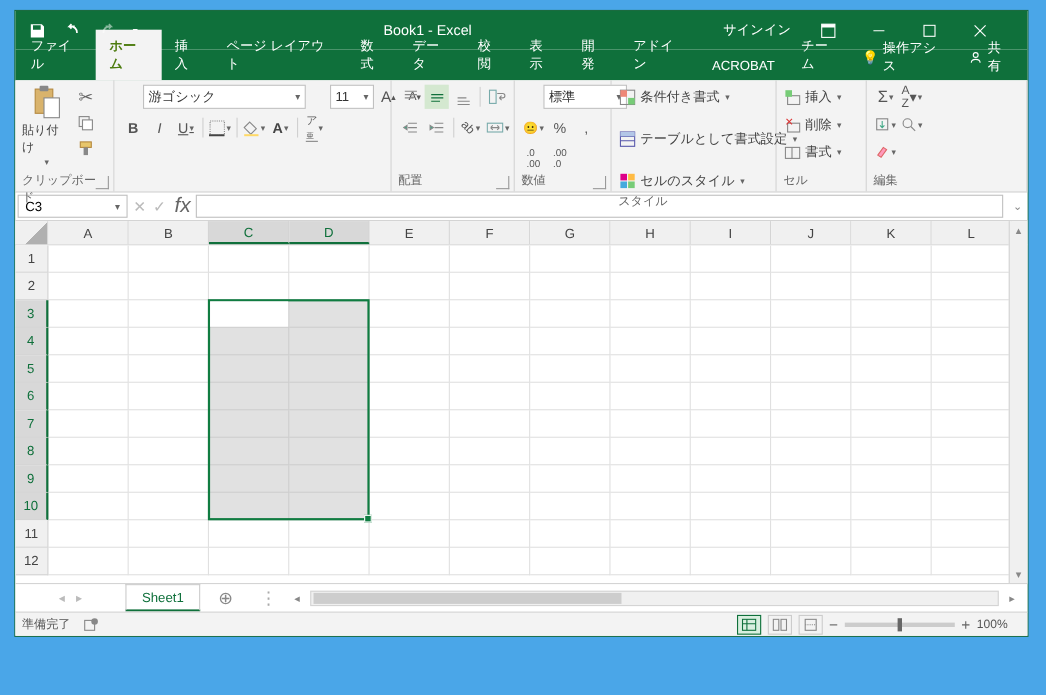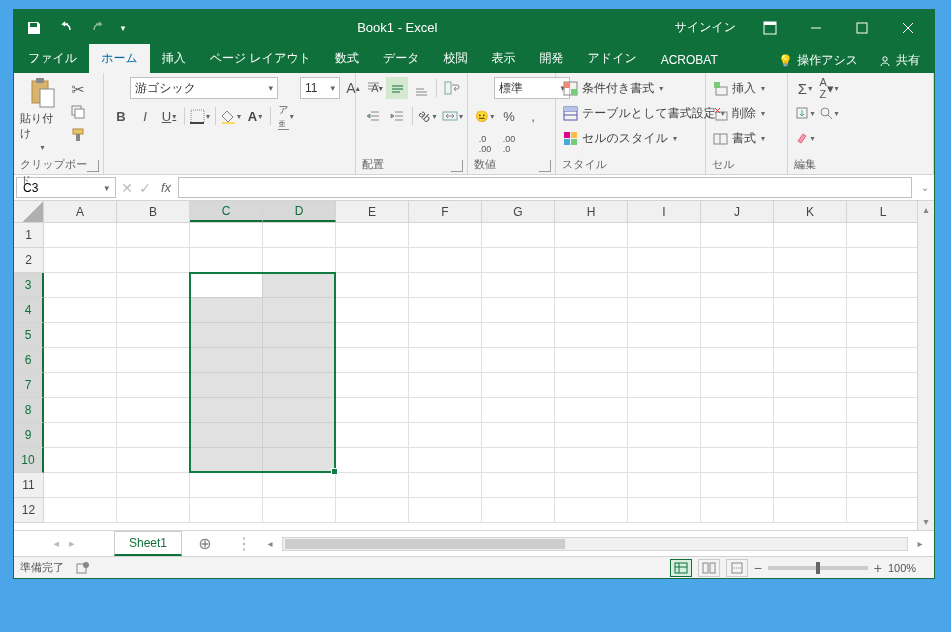--- a/index.html
+++ b/index.html
@@ -4,27 +4,27 @@
 <style>
   * { box-sizing: border-box; margin: 0; padding: 0; font-family: "Yu Gothic UI", "Meiryo", sans-serif; }
   body { background: #4aa6e8; width: 951px; height: 632px; position: relative; overflow: hidden; }
   .window { position: absolute; left: 14px; top: 10px; width: 920px; height: 568px; background: #fff; box-shadow: 0 0 0 1px #1a6b3f; display: flex; flex-direction: column; }
   
   .titlebar { background: #0f703b; height: 35px; display: flex; align-items: center; color: #fff; font-size: 12px; }
   .qat { display: flex; align-items: center; gap: 4px; padding-left: 6px; }
   .qat-btn { width: 28px; height: 28px; display: flex; align-items: center; justify-content: center; color: #fff; }
   .qat-btn svg { width: 16px; height: 16px; }
   .title-center { flex: 1; text-align: center; font-size: 13px; }
-  .title-right { display: flex; align-items: center; gap: 2px; padding-right: 4px; }
+  .title-right { display: flex; align-items: center; gap: 2px; padding-right: 21px; }
   .title-right .signin { padding: 0 10px; font-size: 12px; }
   .title-right .winbtn { width: 44px; height: 28px; display: flex; align-items: center; justify-content: center; }
   
   .tabs { background: #0f703b; height: 28px; display: flex; align-items: flex-end; color: #fff; font-size: 12px; padding-left: 2px; }
   .tab { padding: 6px 12px 6px 12px; cursor: pointer; }
-  .tab.active { background: #f3f3f3; color: #0369a1; }
+  .tab.active { background: #f3f3f3; color: #4d7c0f; font-weight: bold; }
   .tabs-right { margin-left: auto; display: flex; align-items: center; gap: 4px; padding-right: 6px; }
   .tabs-right .tr { display: flex; align-items: center; gap: 4px; padding: 4px 8px; font-size: 12px; }
   
   .ribbon { background: #f3f3f3; border-bottom: 1px solid #d4d4d4; height: 102px; display: flex; position: relative; }
   .group { border-right: 1px solid #d4d4d4; display: flex; flex-direction: column; padding: 4px 6px 0 6px; position: relative; }
   .group-body { flex: 1; display: flex; align-items: flex-start; gap: 4px; }
   .group-label { font-size: 11px; color: #666; text-align: left; height: 18px; line-height: 16px; position: relative; }
   .group-label .dlaunch { position: absolute; right: -2px; bottom: 2px; width: 12px; height: 12px; border: 1px solid #999; border-left: none; border-top: none; }
   .bigbtn { display: flex; flex-direction: column; align-items: center; justify-content: center; width: 44px; gap: 2px; font-size: 11px; color: #444; }
   .smallcol { display: flex; flex-direction: column; gap: 3px; padding-top: 2px; }
@@ -40,21 +40,21 @@
   .sep-v { width: 1px; height: 18px; background: #d0d0d0; margin: 0 2px; }
   .menurow { display: flex; align-items: center; gap: 4px; font-size: 12px; color: #444; white-space: nowrap; height: 22px; }
   .menurow .ic { width: 16px; height: 16px; display:flex; align-items:center; justify-content:center; }
   
   .fxbar { height: 26px; border-bottom: 1px solid #d4d4d4; display: flex; align-items: stretch; background: #fff; }
   .namebox { width: 100px; border: 1px solid #c0c0c0; margin: 2px; display: flex; align-items: center; padding: 0 6px; font-size: 12px; }
   .namebox .dd { margin-left: auto; font-size: 9px; color: #666; }
   .fxsep { width: 36px; display: flex; align-items: center; justify-content: space-around; font-size: 14px; color: #aaa; }
   .fxsep .x { color: #bbb; }
   .fxsep .chk { color: #bbb; }
-  .fxlabel { width: 24px; display: flex; align-items: center; justify-content: center; font-style: italic; font-size: 13px; color: #666; }
+  .fxlabel { width: 24px; display: flex; align-items: center; justify-content: center; font-style: italic; font-size: 19px; color: #666; }
   .formula { flex: 1; border: 1px solid #c0c0c0; margin: 2px 4px 2px 0; }
   .formula-expand { width: 18px; display:flex; align-items:center; justify-content:center; color:#888; font-size:10px;}
   
   .gridwrap { flex: 1; display: flex; flex-direction: column; background: #fff; position: relative; }
   .colheaders { display: flex; height: 22px; border-bottom: 1px solid #d4d4d4; }
   .corner { width: 30px; border-right: 1px solid #d4d4d4; background: #f0f0f0;
             background-image: linear-gradient(135deg, transparent 60%, #b0b0b0 60%); }
   .colh { width: 73px; border-right: 1px solid #d4d4d4; background: #f0f0f0; display:flex; align-items:center; justify-content:center; font-size:12px; color:#444; }
   .colh.sel { background: #d8d8d8; border-bottom: 2px solid #0f703b; color:#0f703b;}
   .rows { flex: 1; overflow: hidden; position: relative; }
@@ -142,20 +142,21 @@
     <div class="tab active">ホーム</div>
     <div class="tab">挿入</div>
     <div class="tab">ページ レイアウト</div>
     <div class="tab">数式</div>
     <div class="tab">データ</div>
     <div class="tab">校閲</div>
     <div class="tab">表示</div>
     <div class="tab">開発</div>
     <div class="tab">アドイン</div>
     <div class="tab">ACROBAT</div>
+    <div class="tab">チーム</div>
     <div class="tabs-right">
       <div class="tr">
         <span>💡</span>
         <span>操作アシス</span>
       </div>
       <div class="tr">
         <span>
           <svg width="14" height="14" viewBox="0 0 14 14">
               <circle cx="7" cy="5" r="2.2" fill="none" stroke="#fff"></circle>
               <path d="M3 12c0-2 2-3 4-3s4 1 4 3" fill="none" stroke="#fff"></path>
@@ -347,21 +348,21 @@
             </div>
           <div class="iconbtn">
               <span style="font-size:9px">.00<br>.0</span>
             </div>
         </div>
       </div>
       <div class="group-label"><span>数値</span><span class="dlaunch"></span></div>
     </div>
 
     <div class="group" style="width:150px">
-      <div class="group-body" style="flex-direction:column;gap:3px;width:100%">
+      <div class="group-body" style="flex-direction:column;gap:16px;width:100%">
         <div class="menurow">
           <span class="ic">
               <svg width="15" height="15">
                 <rect x="1" y="1" width="13" height="13" fill="none" stroke="#888"></rect>
                 <rect x="1" y="1" width="6" height="6" fill="#e87"></rect>
                 <rect x="8" y="8" width="6" height="6" fill="#7c7"></rect>
               </svg>
             </span>
           <span>条件付き書式</span>
             <span class="dd-arrow">▾</span>

